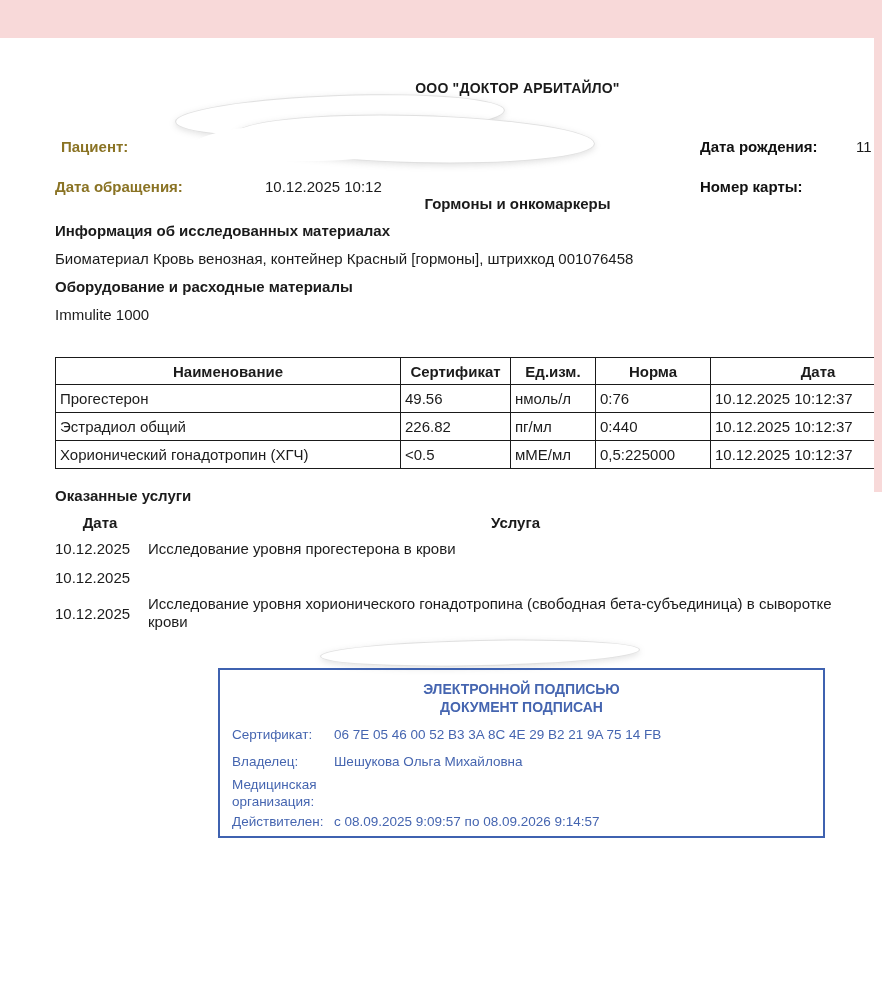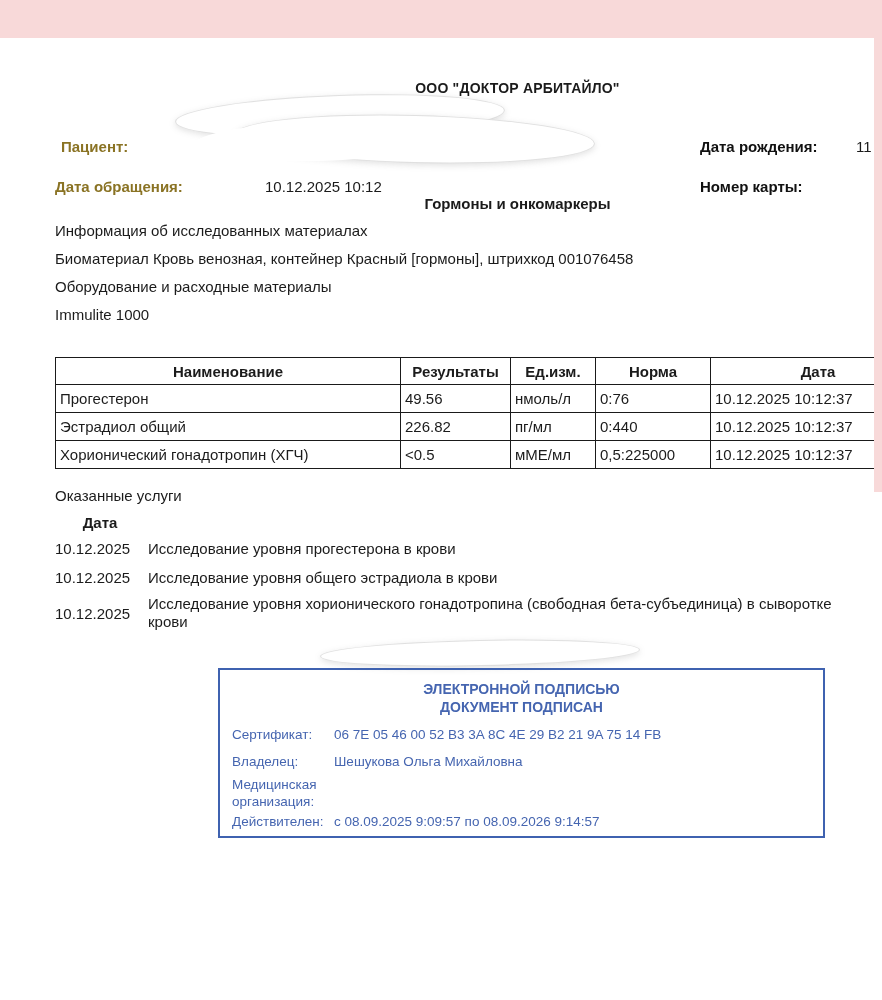--- a/index.html
+++ b/index.html
@@ -15,21 +15,21 @@
   .center { left:55px; width:925px; text-align:center; }
   .clinic { top:42px; font-weight:bold; font-size:14px; letter-spacing:.2px; }
   .report-title { top:157px; font-weight:bold; font-size:15px; }
 
   .lbl-olive { color:#8a7324; font-weight:bold; }
   .lbl-black { font-weight:bold; color:#111; }
 
   .row-patient { top:100px; }
   .row-visit { top:140px; }
 
-  .sec-h { left:55px; font-weight:normal; }
+  .sec-h { left:55px; font-weight:bold; }
   .sec-t { left:55px; }
 
   table.results {
     position:absolute; left:55px; top:319px; width:870px;
     border-collapse:collapse; table-layout:fixed; font-size:15px;
   }
   table.results th, table.results td {
     border:1px solid #1a1a1a; overflow:hidden; white-space:nowrap;
   }
   table.results th { height:27px; font-weight:bold; text-align:center; }
@@ -95,21 +95,21 @@
     <colgroup>
       <col style="width:345px">
         <col style="width:110px">
         <col style="width:85px">
         <col style="width:115px">
         <col style="width:215px">
     </colgroup>
     <thead>
       <tr>
         <th>Наименование</th>
-        <th>Результаты</th>
+        <th>Сертификат</th>
         <th>Ед.изм.</th>
         <th>Норма</th>
         <th>Дата</th>
       </tr>
     </thead>
     <tbody>
       <tr>
         <td>Прогестерон</td>
         <td>49.56</td>
         <td>нмоль/л</td>
@@ -129,26 +129,26 @@
         <td>мМЕ/мл</td>
         <td>0,5:225000</td>
         <td>10.12.2025 10:12:37</td>
       </tr>
     </tbody>
   </table>
 
   <div class="abs sec-h" style="top:449px;">Оказанные услуги</div>
 
   <div class="svc-head-date" style="top:476px;">Дата</div>
+  <div class="svc-head-service" style="top:476px;">Услуга</div>
 
   <div class="svc-date" style="top:502px;">10.12.2025</div>
   <div class="svc-text" style="top:502px;">Исследование уровня прогестерона в крови</div>
 
   <div class="svc-date" style="top:531px;">10.12.2025</div>
-  <div class="svc-text" style="top:531px;">Исследование уровня общего эстрадиола в крови</div>
 
   <div class="svc-date" style="top:567px;">10.12.2025</div>
   <div class="svc-text" style="top:557px;">Исследование уровня хорионического гонадотропина (свободная бета-субъединица) в сыворотке крови</div>
 
   <div class="abs blob b4"></div>
 
   <div class="sig-box">
     <div class="sig-title">
       <div>ЭЛЕКТРОННОЙ ПОДПИСЬЮ</div>
       <div>ДОКУМЕНТ ПОДПИСАН</div>

